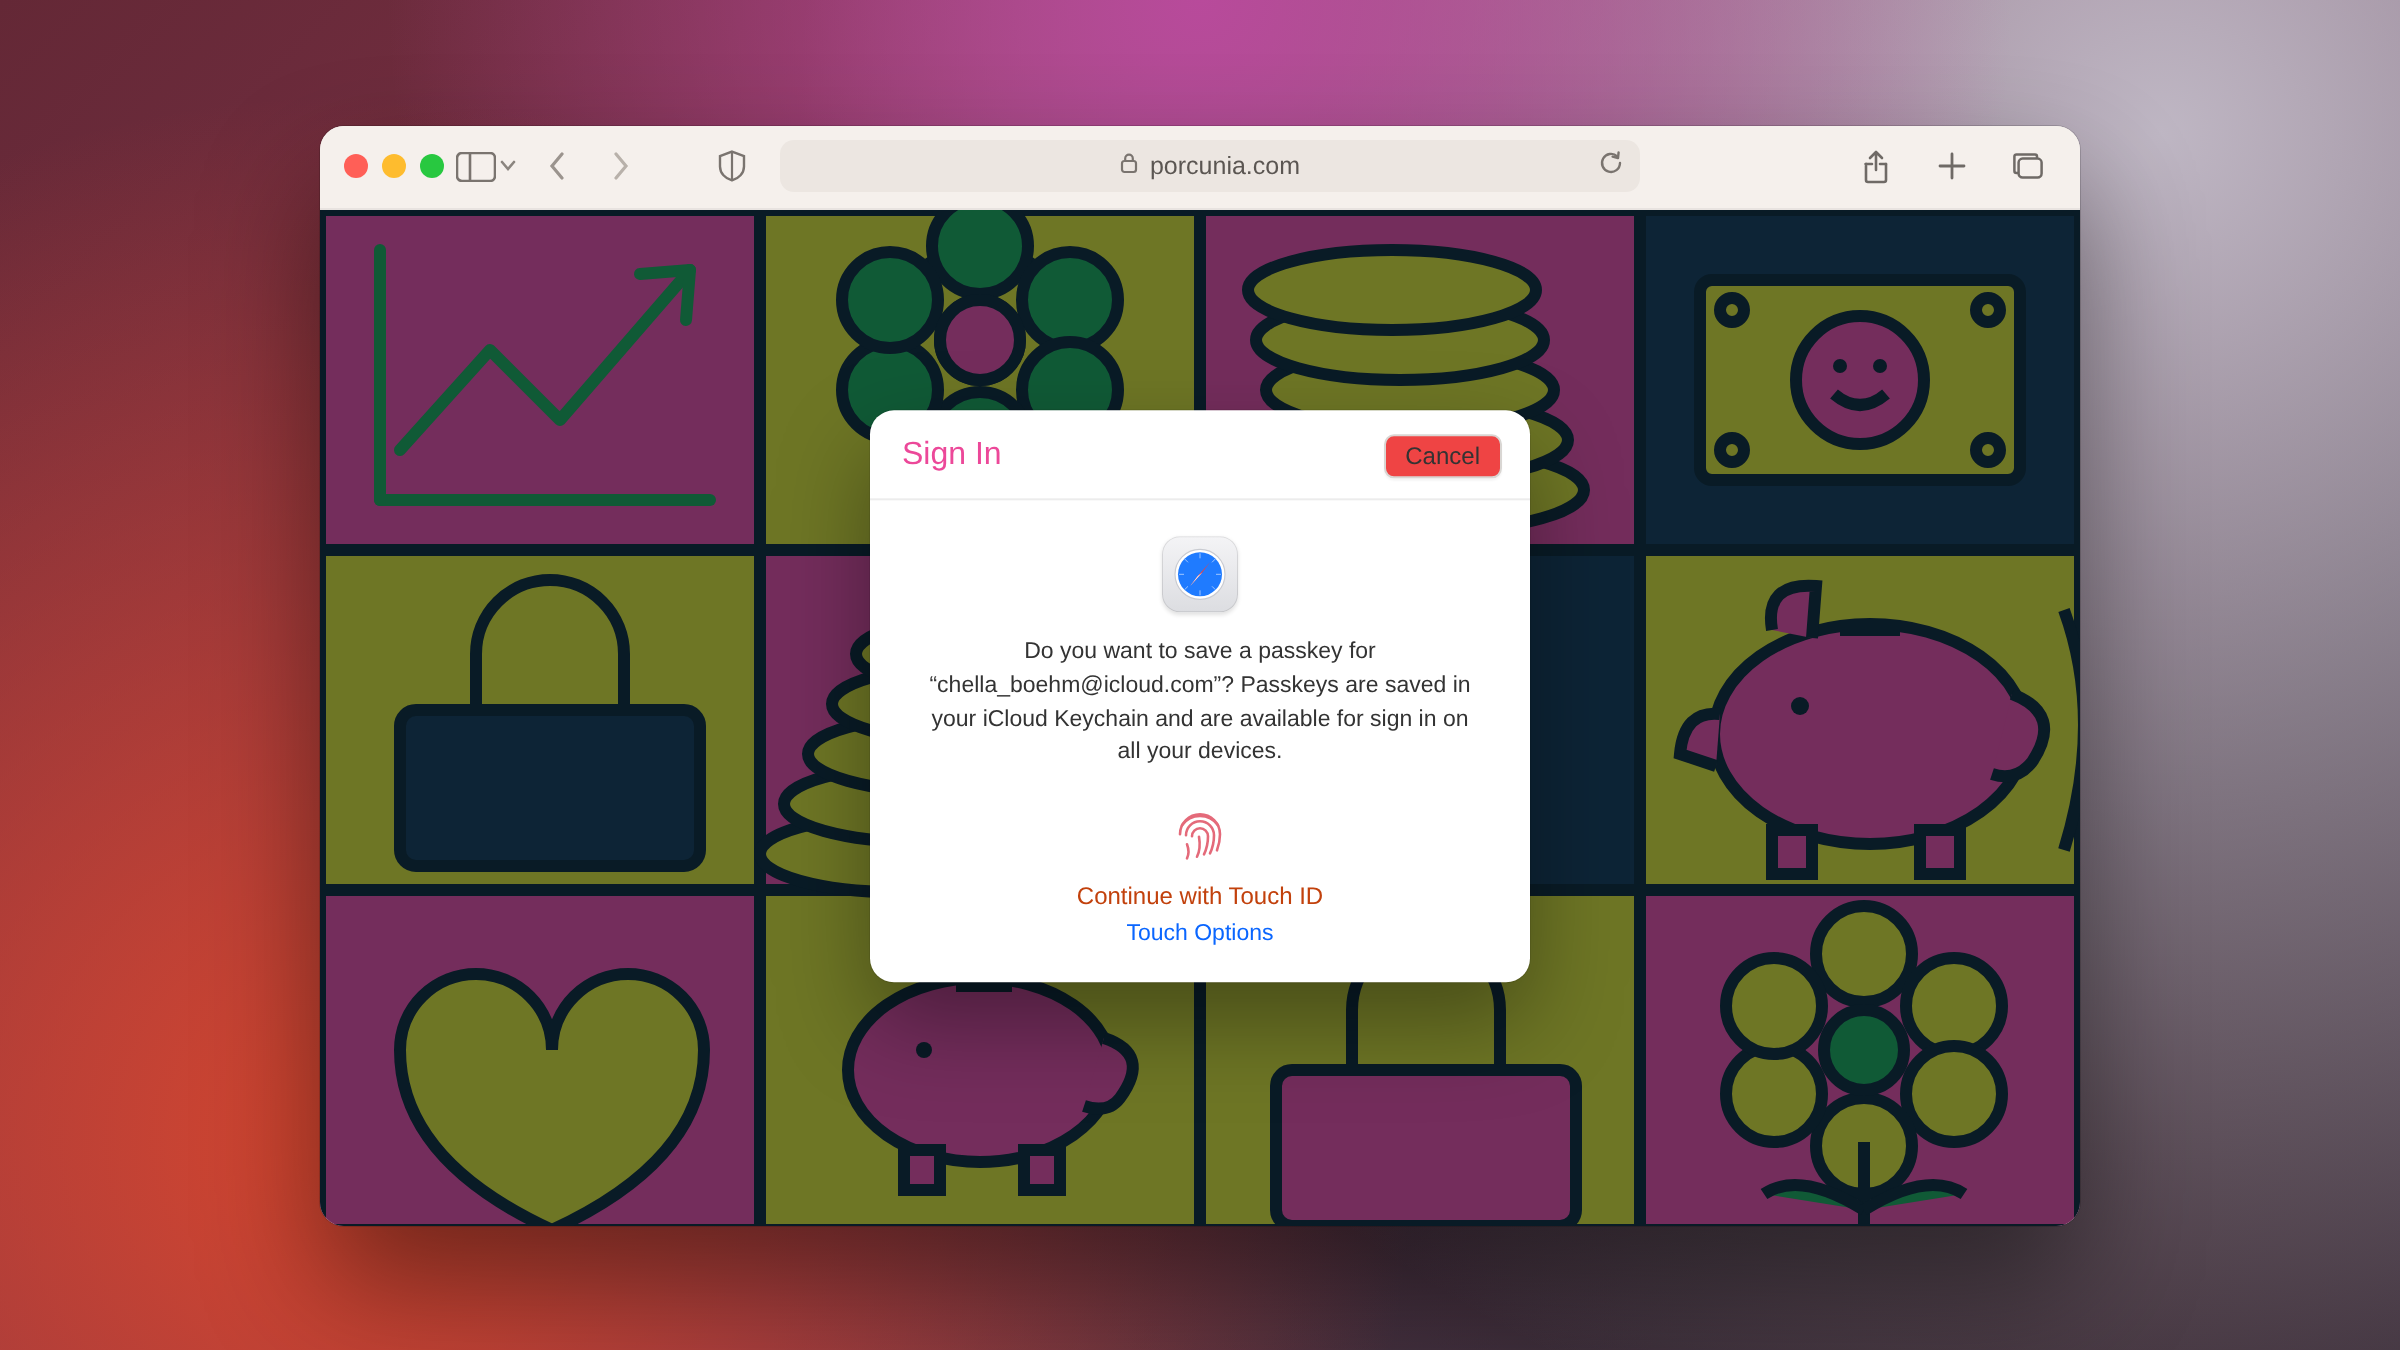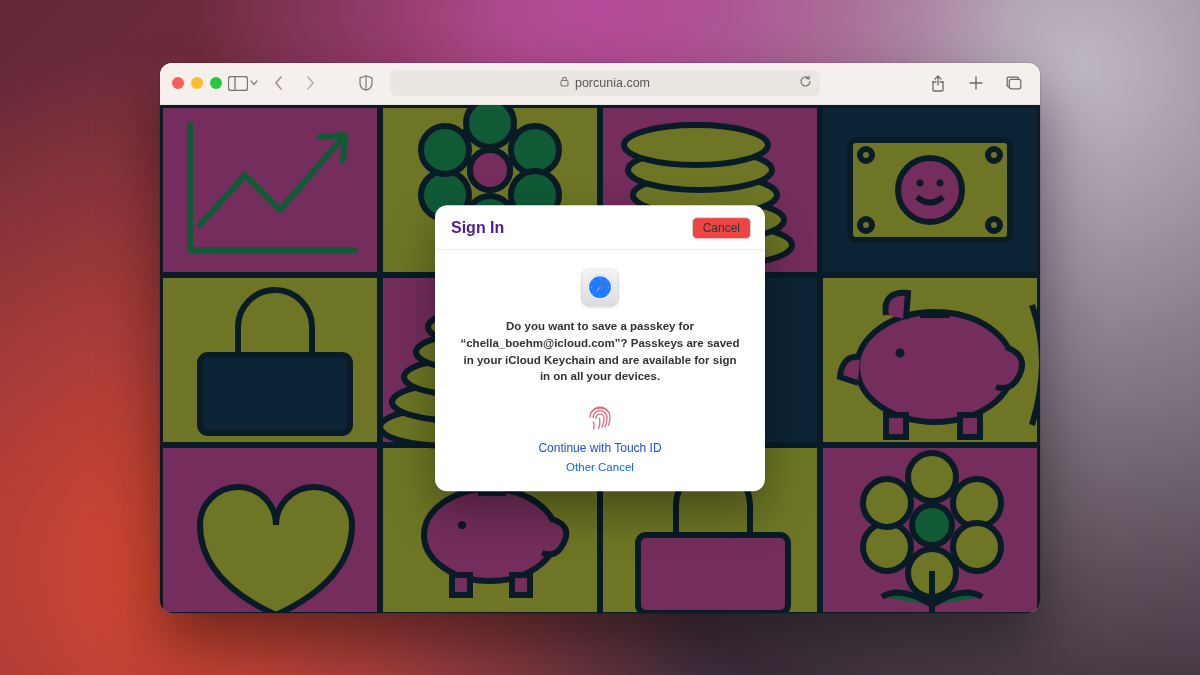--- a/index.html
+++ b/index.html
@@ -63,40 +63,40 @@
   .modal {
     position:absolute; left:50%; top:48%; transform:translate(-50%,-50%);
     width: 330px; background:#fff; border-radius:12px;
     box-shadow: 0 20px 45px rgba(0,0,0,.35), 0 0 0 .5px rgba(0,0,0,.08);
     overflow:hidden;
   }
   .modal-head {
     display:flex; align-items:center; justify-content:space-between;
     padding: 12px 14px 10px 16px; border-bottom:1px solid #ececec;
   }
-  .modal-title { font-size:16px; font-weight:700; color:#4c1d95; }
+  .modal-title { font-size:16px; font-weight:400; color:#ec4899; }
   .cancel-btn {
     font-size:12px; color:#333; background:#ef4444;
     border:1px solid #d9d6d3; border-radius:5px; padding:3px 10px;
     box-shadow: 0 1px 1px rgba(0,0,0,.04);
     cursor:pointer;
   }
   .modal-body { padding: 16px 22px 18px; text-align:center; }
   .app-icon {
     width:38px; height:38px; border-radius:9px; margin: 2px auto 12px;
     background: linear-gradient(180deg,#f4f4f6,#dcdde1);
     display:flex; align-items:center; justify-content:center;
     box-shadow: inset 0 0 0 .5px rgba(0,0,0,.1), 0 1px 2px rgba(0,0,0,.12);
   }
-  .modal-msg { font-size:11.5px; line-height:1.45; color:#333; max-width: 280px; margin: 0 auto 16px; font-weight: bold; }
+  .modal-msg { font-size:11.5px; line-height:1.45; color:#333; max-width: 280px; margin: 0 auto 16px; }
   .touchid {
     width:32px; height:32px; margin: 4px auto 8px; border-radius:50%;
     display:flex; align-items:center; justify-content:center;
   }
-  .continue-label { font-size:12px; color:#1d4ed8; margin-bottom:6px; }
+  .continue-label { font-size:12px; color:#c2410c; margin-bottom:6px; }
   .other-link { font-size:11.5px; color:#0a66ff; cursor:pointer; }
 </style>
 </head>
 <body>
 
 <div class="window">
 
   <div class="toolbar">
     <div class="traffic">
       <div class="dot red"></div>
@@ -333,17 +333,17 @@
               <path d="M6 10.5 a11 11 0 0 1 18 0"></path>
               <path d="M5 15 a10 10 0 0 1 20 0 q0 4 -1.5 8"></path>
               <path d="M8 15.5 a7 7 0 0 1 14 0 q0 5 -2 9"></path>
               <path d="M11 16 a4 4 0 0 1 8 0 q0 5 -2 9"></path>
               <path d="M14.5 16.2 q1 6 -1 10"></path>
               <path d="M8.5 20 q1.5 4 0 7"></path>
             </g>
           </svg>
         </div>
         <div class="continue-label">Continue with Touch ID</div>
-        <div class="other-link">Other Cancel</div>
+        <div class="other-link">Touch Options</div>
       </div>
     </div>
   </div>
 </div>
 
 </body></html>

